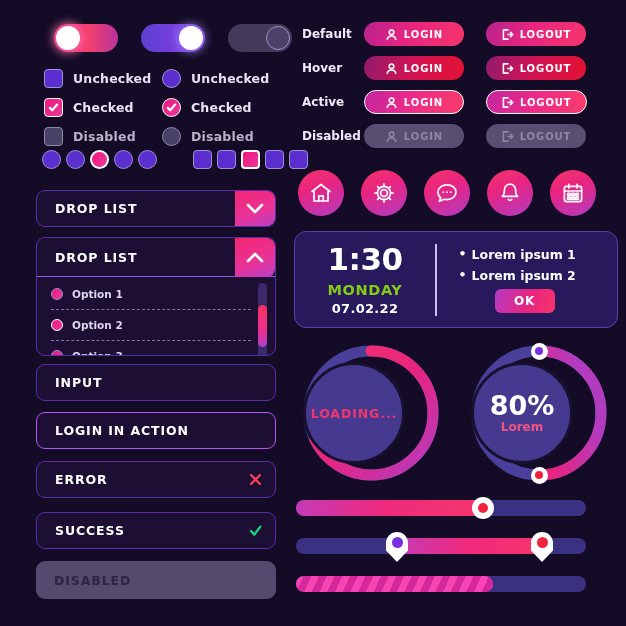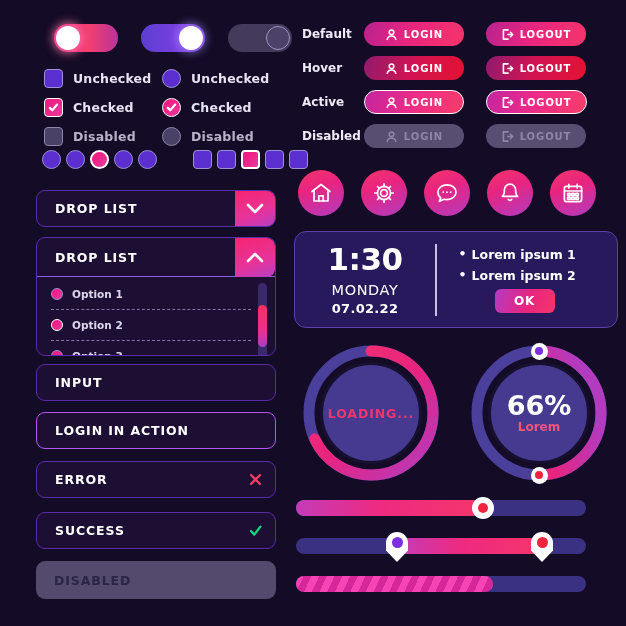--- a/index.html
+++ b/index.html
@@ -143,39 +143,39 @@
   .ic svg * { fill: none; stroke: #fff; stroke-width: 1.7; stroke-linecap: round; stroke-linejoin: round; }
 
   
   .card {
     position: absolute; left: 4px; top: 231px; width: 324px; height: 97px;
     background: #27195c; border: 1.3px solid #5a3fa8; border-radius: 12px;
     display: flex; align-items: center;
   }
   .card-left { width: 140px; text-align: center; }
   .card-time { color: #ffffff; font-size: 31px; font-weight: 700; line-height: 1; letter-spacing: -.5px; }
-  .card-day { color: #ffffff; font-size: 14.5px; font-weight: 400; letter-spacing: .6px; margin-top: 7px; }
+  .card-day { color: #84cc16; font-size: 14.5px; font-weight: 700; letter-spacing: .6px; margin-top: 7px; }
   .card-date { color: #fff; font-size: 13px; font-weight: 800; letter-spacing: .3px; margin-top: 3px; }
   .card-sep { width: 1.6px; height: 72px; background: #c9c2e6; }
   .card-right { flex: 1; padding-left: 22px; }
   .bullet { color: #fff; font-size: 12.5px; font-weight: 600; margin-bottom: 6px; position: relative; padding-left: 13px; }
   .bullet::before { content: "•"; position: absolute; left: 0; top: -1px; color: #fff; }
   .ok-btn {
     margin-top: 6px; margin-left: 36px; width: 60px; height: 24px; border-radius: 6px;
     background: linear-gradient(110deg,#b43bc4 0%,#e8257f 55%,#f5356b 100%);
     display: flex; align-items: center; justify-content: center;
     color: #fff; font-size: 12px; font-weight: 800; letter-spacing: .8px;
   }
 
   
   .rings { position: absolute; left: 8px; top: 340px; display: flex; gap: 22px; }
   .ring { position: relative; width: 146px; height: 146px; }
   .ring svg { position: absolute; inset: 0; }
   .ring-core {
-    position: absolute; left: 22px; top: 22px; width: 102px; height: 102px; border-radius: 50%;
+    position: absolute; left: 5px; top: 22px; width: 102px; height: 102px; border-radius: 50%;
     background: #453a8f; border: 3px solid #17102f;
     display: flex; flex-direction: column; align-items: center; justify-content: center;
   }
   .loading-txt { color: #f0356f; font-size: 12.5px; font-weight: 800; letter-spacing: .9px; }
   .pct { color: #fff; font-size: 27px; font-weight: 800; line-height: 1; }
   .pct-sub { color: #f0547f; font-size: 12px; font-weight: 700; margin-top: 1px; }
   .handle { position: absolute; width: 17px; height: 17px; border-radius: 50%; background: #fff; display:flex; align-items:center; justify-content:center; }
   .handle i { width: 8px; height: 8px; border-radius: 50%; display: block; }
 
   
@@ -506,21 +506,21 @@
             <linearGradient id="lg2" x1="0" y1="0" x2="0.35" y2="1">
               <stop offset="0%" stop-color="#f5356b"></stop>
               <stop offset="55%" stop-color="#e8247f"></stop>
               <stop offset="100%" stop-color="#b33bc0"></stop>
             </linearGradient>
           </defs>
           <circle cx="73" cy="73" r="62" fill="none" stroke="#4a3f9b" stroke-width="11"></circle>
           <circle cx="73" cy="73" r="62" fill="none" stroke="url(#lg2)" stroke-width="11" stroke-dasharray="195 195" transform="rotate(-90 73 73)"></circle>
         </svg>
         <div class="ring-core">
-          <span class="pct">66%</span>
+          <span class="pct">80%</span>
           <span class="pct-sub">Lorem</span>
         </div>
         <span class="handle" style="left:64.5px;top:2.5px">
           <i style="background:#7b2fe0"></i>
         </span>
         <span class="handle" style="left:64.5px;top:126.5px">
           <i style="background:#f0243f"></i>
         </span>
       </div>
     </div>

